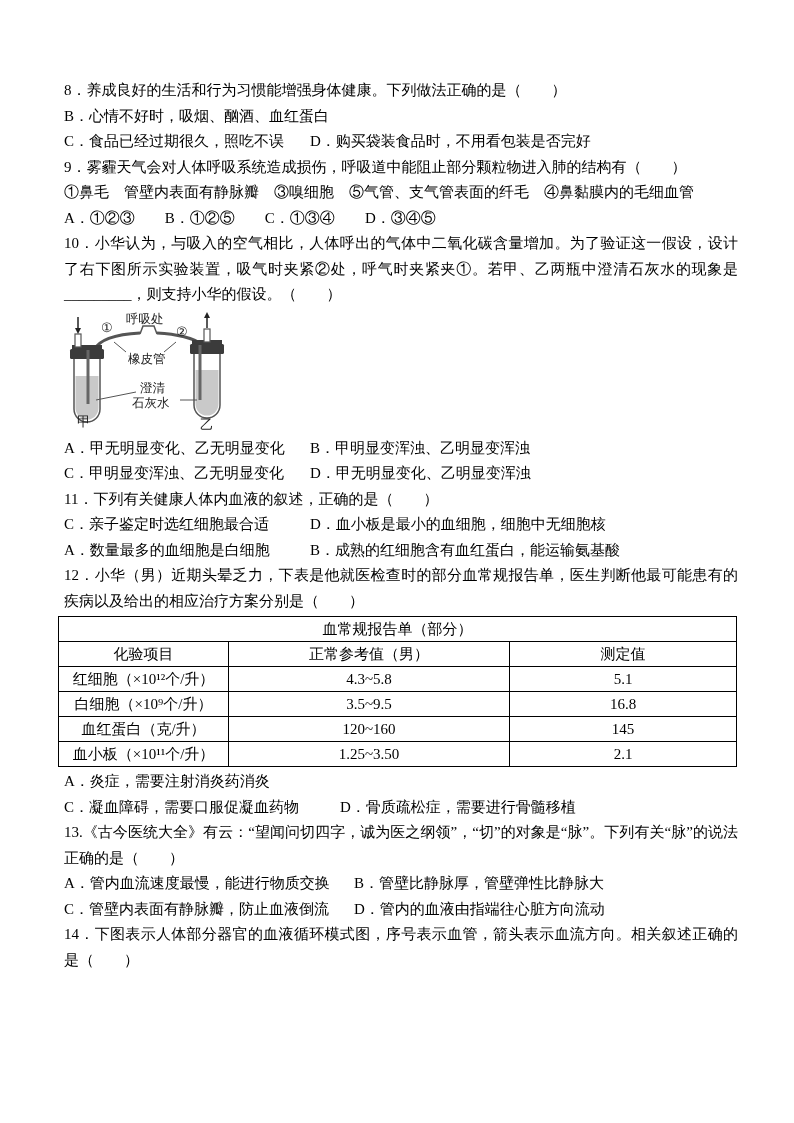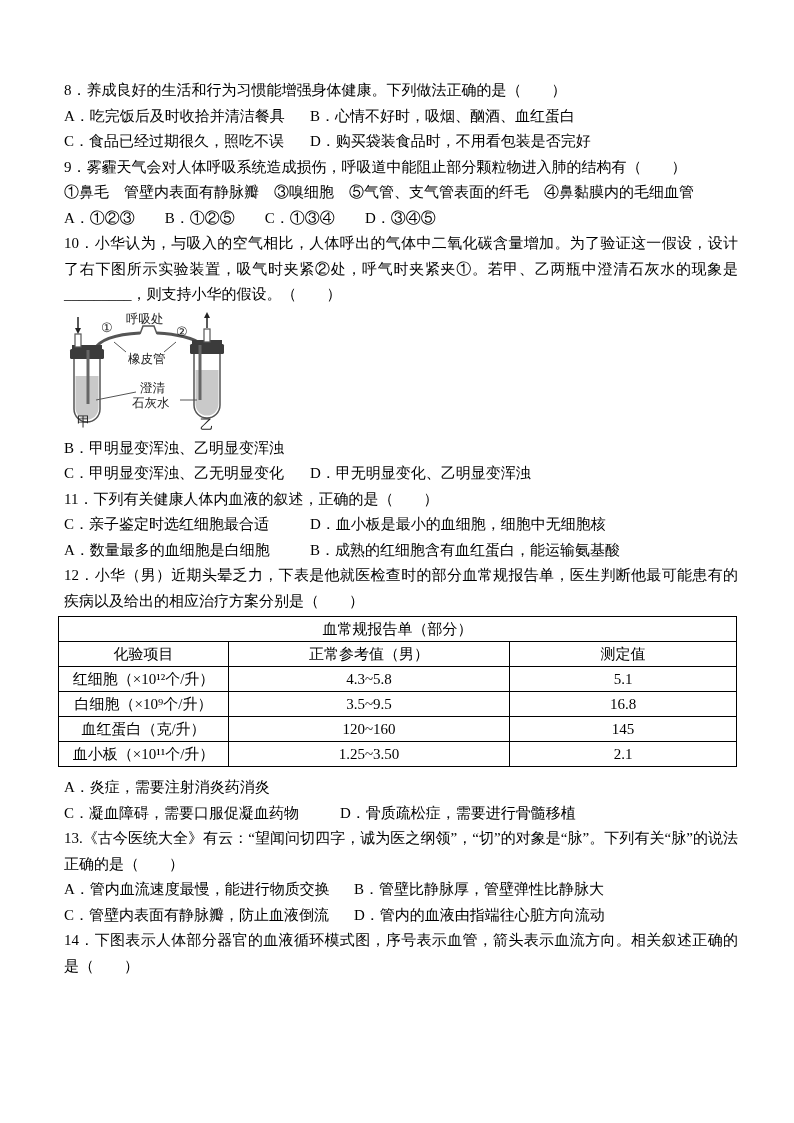--- a/index.html
+++ b/index.html
@@ -23,21 +23,21 @@
 
   
   .diagram { margin:4px 0 2px 0px; }
   .diagram svg { display:block; }
   .svg-label { font-family:"Liberation Serif","DejaVu Serif",serif; fill:#222; }
 
   
   table.report {
     border-collapse:collapse;
     width:678px;
-    margin:2px 0 8px -6px;
+    margin:2px 0 2px -6px;
     table-layout:fixed;
   }
   table.report td, table.report th {
     border:1px solid #000;
     height:24px;
     text-align:center;
     vertical-align:middle;
     font-weight:normal;
     font-size:15px;
     padding:0 2px;
@@ -45,21 +45,20 @@
   .colw1 { width:170px; } .colw2 { width:281px; } .colw3 { width:227px; }
 </style>
 </head>
 <body>
 
 <div class="page">
 
   <section class="q">
     <p class="stem">8．养成良好的生活和行为习惯能增强身体健康。下列做法正确的是（　　）</p>
     <div class="opts-pair">
-      <span class="c1 w246">A．吃完饭后及时收拾并清洁餐具</span>
       <span>B．心情不好时，吸烟、酗酒、血红蛋白</span>
     </div>
     <div class="opts-pair">
       <span class="c1 w246">C．食品已经过期很久，照吃不误</span>
       <span>D．购买袋装食品时，不用看包装是否完好</span>
     </div>
   </section>
 
   <section class="q">
     <p class="stem">9．雾霾天气会对人体呼吸系统造成损伤，呼吸道中能阻止部分颗粒物进入肺的结构有（　　）</p>
@@ -121,20 +120,21 @@
         <text x="112" y="24" font-size="13" class="svg-label">②</text>
         <text x="64" y="51" font-size="12.5" class="svg-label">橡皮管</text>
         <text x="76" y="80" font-size="12.5" class="svg-label">澄清</text>
         <text x="68" y="95" font-size="12.5" class="svg-label">石灰水</text>
         <text x="13" y="114" font-size="13.5" class="svg-label">甲</text>
         <text x="136" y="117" font-size="13.5" class="svg-label">乙</text>
       </svg>
     </div>
 
     <div class="opts-pair">
+      <span class="c1 w246">A．甲无明显变化、乙无明显变化</span>
       <span>B．甲明显变浑浊、乙明显变浑浊</span>
     </div>
     <div class="opts-pair">
       <span class="c1 w246">C．甲明显变浑浊、乙无明显变化</span>
       <span>D．甲无明显变化、乙明显变浑浊</span>
     </div>
   </section>
 
   <section class="q">
     <p class="stem">11．下列有关健康人体内血液的叙述，正确的是（　　）</p>

